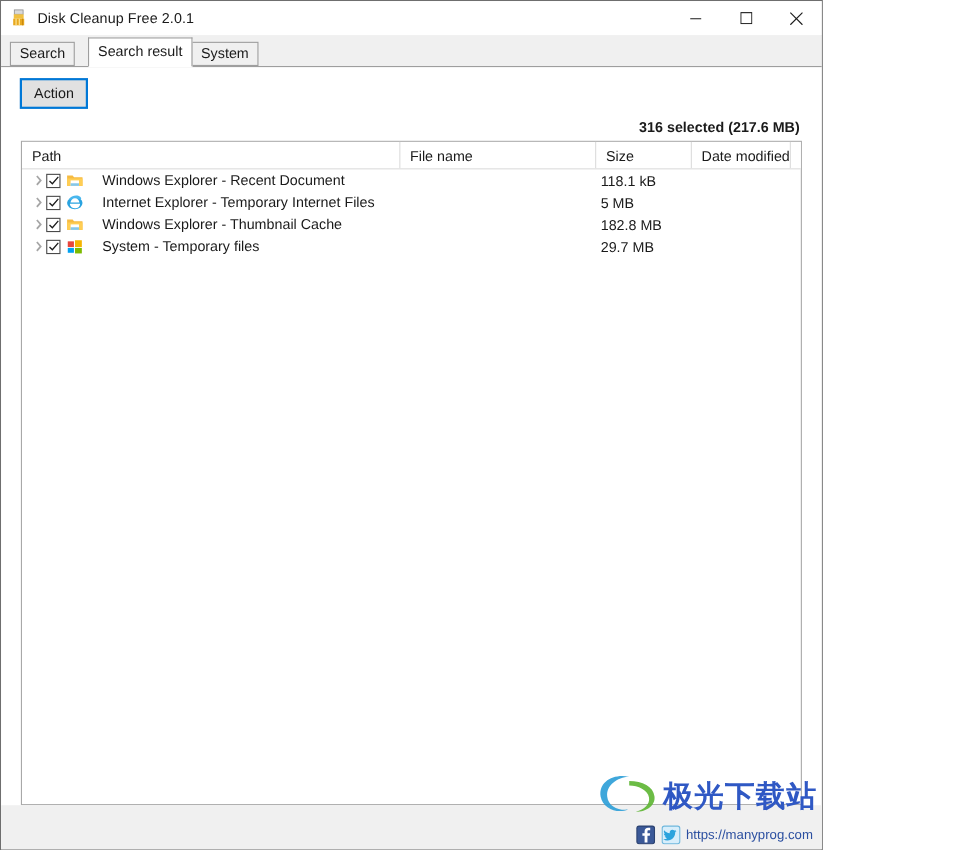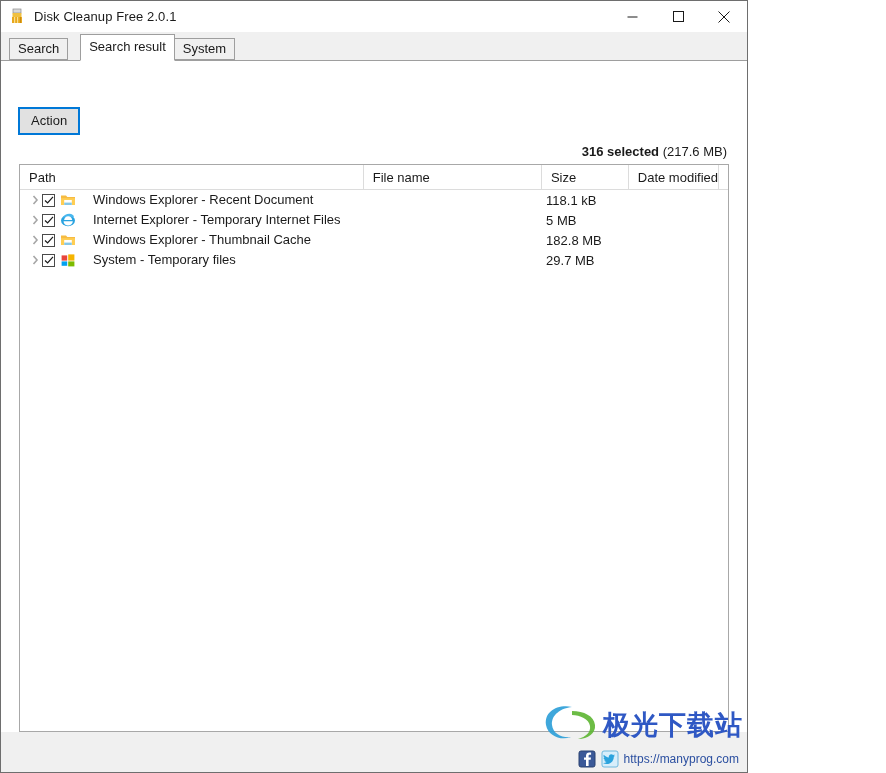--- a/index.html
+++ b/index.html
@@ -126,32 +126,31 @@
   .action-btn {
     display: inline-block;
     box-sizing: border-box;
     background: #e1e1e1;
     border: 2px solid #0078d7;
     color: #1a1a1a;
     font-size: 13px;
     font-family: "Liberation Sans", sans-serif;
     padding: 4px 11px 5px 11px;
     line-height: 15px;
-    margin-top: 36px;
   }
 
   .status-line {
     text-align: right;
     padding: 9px 20px 5px 0;
     font-size: 13px;
     color: #1a1a1a;
     flex: 0 0 auto;
   }
   .status-line .count { font-weight: bold; }
-  .status-line .bytes { font-weight: normal; margin-top: 15px; }
+  .status-line .bytes { font-weight: bold; margin-top: 15px; }
 
   
   .listwrap {
     margin: 0 18px 0 18px;
     border: 1px solid #a8a8a8;
     background: #ffffff;
     flex: 1 1 auto;
     display: flex;
     flex-direction: column;
     min-height: 0;

